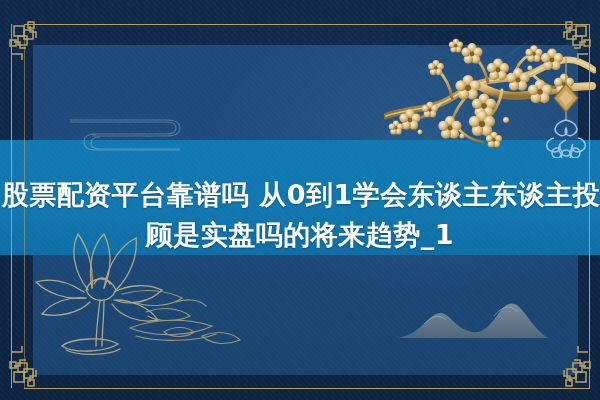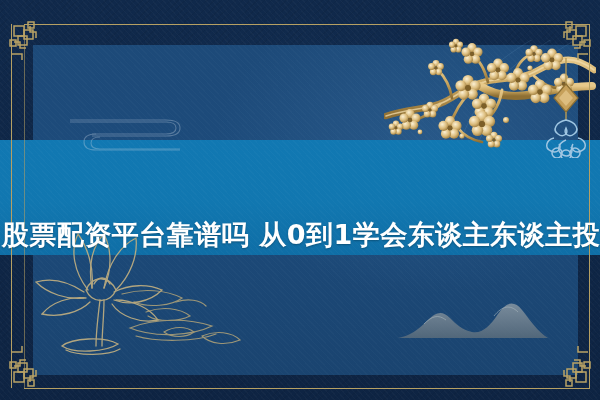--- a/index.html
+++ b/index.html
@@ -407,15 +407,16 @@
       <path d="M6 24 H12 V30 H18"></path>
       <path d="M22 8 V14 H28 V20"></path>
       <rect x="2" y="22" width="6" height="6"></rect>
       <rect x="20" y="4" width="6" height="6"></rect>
       <path d="M4 38 H14 V44"></path>
     </g>
   </svg>
 
   <div class="title-wrap">
     <div class="title-line l1">股票配资平台靠谱吗 从0到1学会东谈主东谈主投</div>
+    <div class="title-line l2">顾是实盘吗的将来趋势_1</div>
   </div>
 
 </div>
 
 </body></html>

